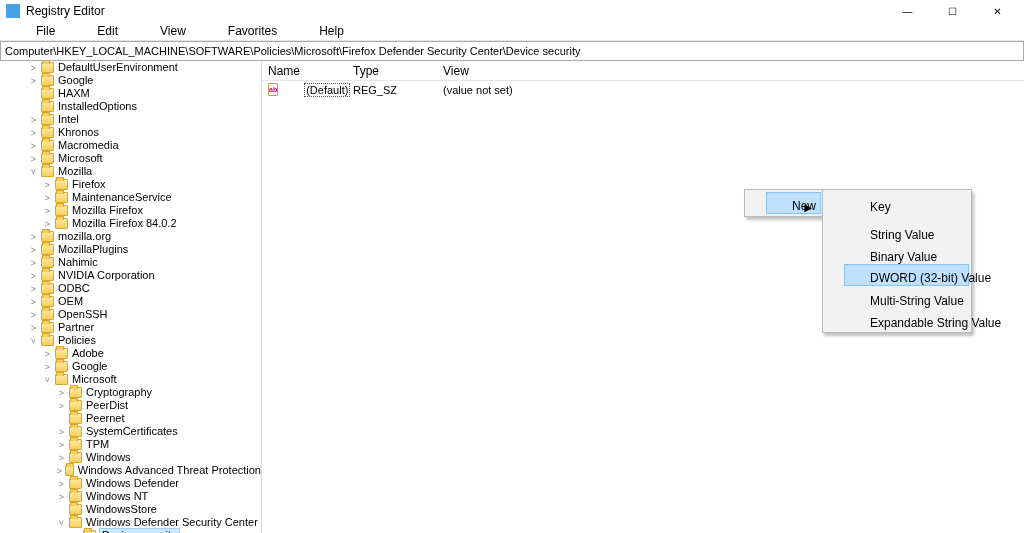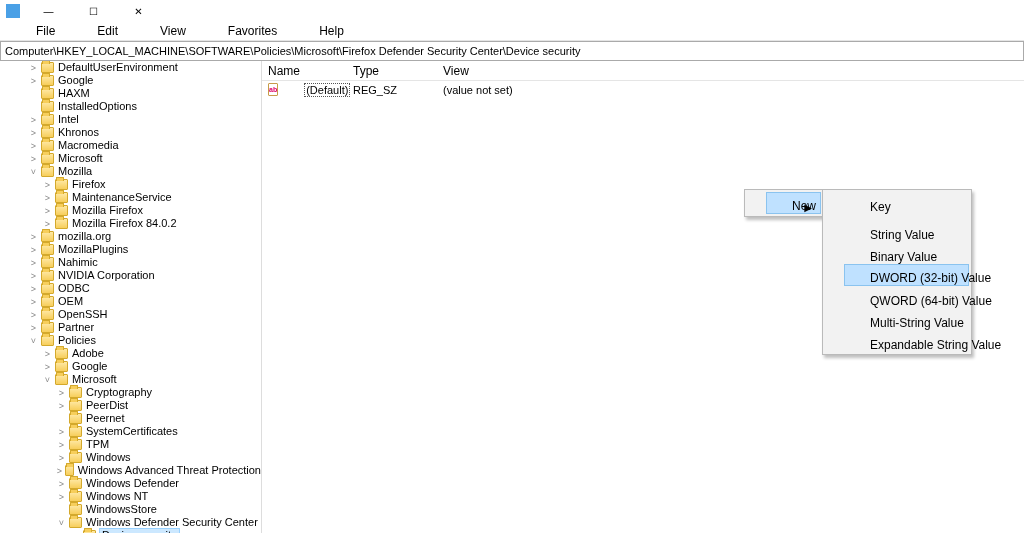--- a/index.html
+++ b/index.html
@@ -191,20 +191,21 @@
   
   .tree-pane::-webkit-scrollbar{ width:16px; }
   .tree-pane::-webkit-scrollbar-thumb{ background:#c2c2c2; border:3px solid #f0f0f0; border-radius:0;}
   .tree-pane::-webkit-scrollbar-track{ background:#f0f0f0;}
 </style>
 <style>.tree li.flat::before,.tree li.flat::after{display:none;}</style></head>
 <body>
 
 <div class="titlebar">
   <span class="app-icon"></span>
+  <span class="title">Registry Editor</span>
   <div class="win-controls">
     <div class="win-btn">—</div>
     <div class="win-btn">☐</div>
     <div class="win-btn">✕</div>
   </div>
 </div>
 
 <div class="menubar">
   <span class="menu-item">File</span>
   <span class="menu-item">Edit</span>
@@ -503,18 +504,17 @@
         <span>New</span>
         <span class="arrow">▶</span>
       </div>
     </div>
     <div class="ctx sub" id="ctx-sub">
         <div class="row">Key</div>
         <div style="height: 6px;"></div>
         <div class="row">String Value</div>
         <div class="row">Binary Value</div>
         <div class="row highlight">DWORD (32-bit) Value</div>
-        <div class="row">QWORD (64-bit) Value</div>
         <div class="row">Multi-String Value</div>
         <div class="row">Expandable String Value</div>
       </div>
   </div>
 </div>
 
 </body></html>

